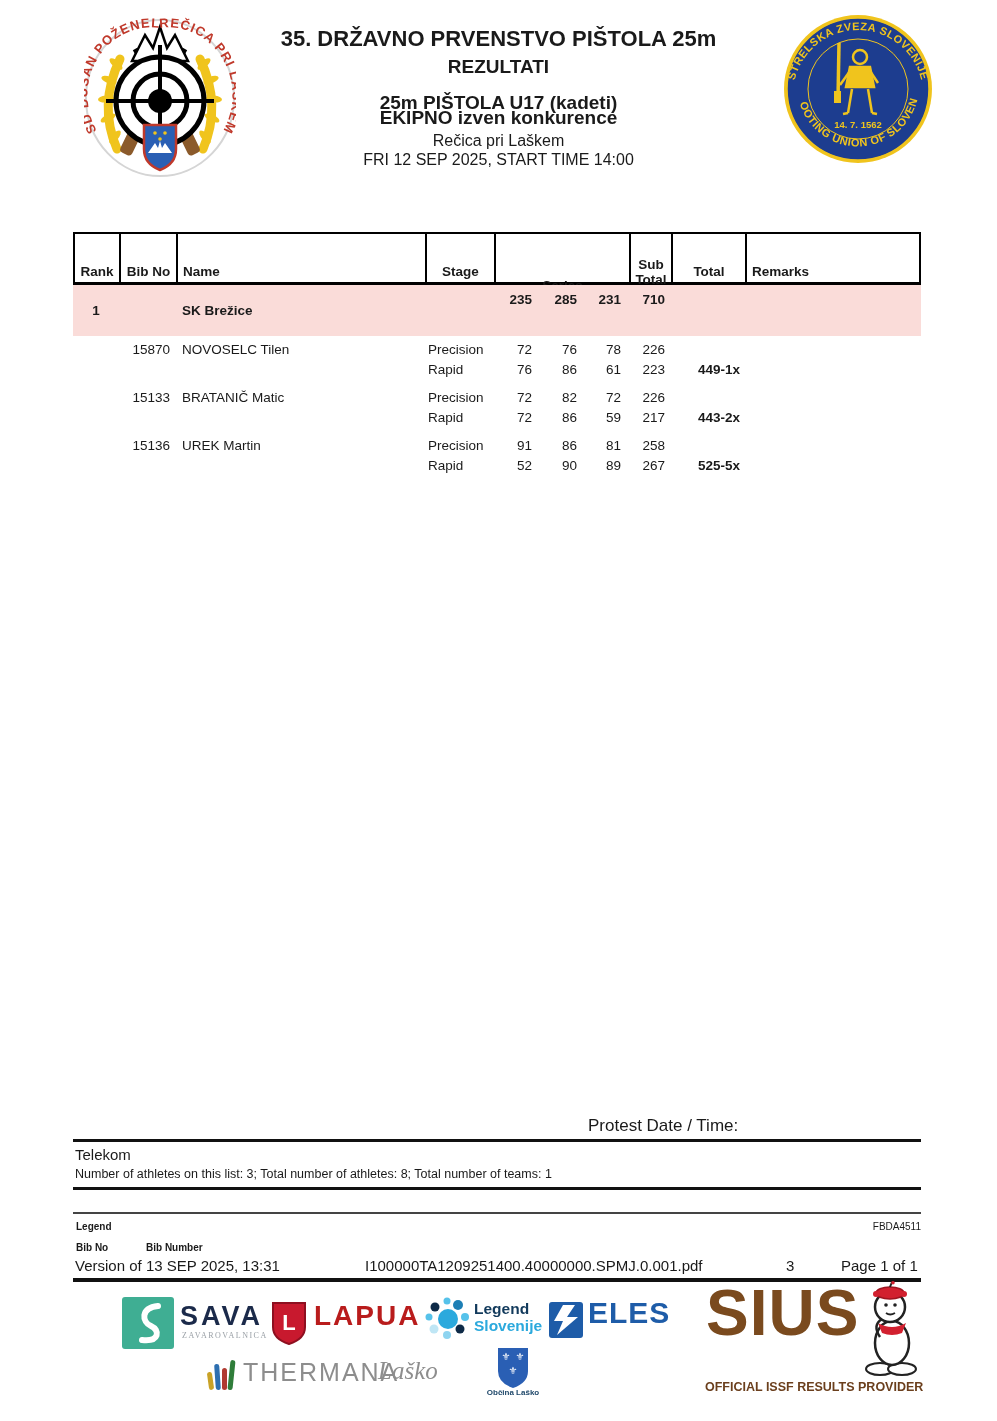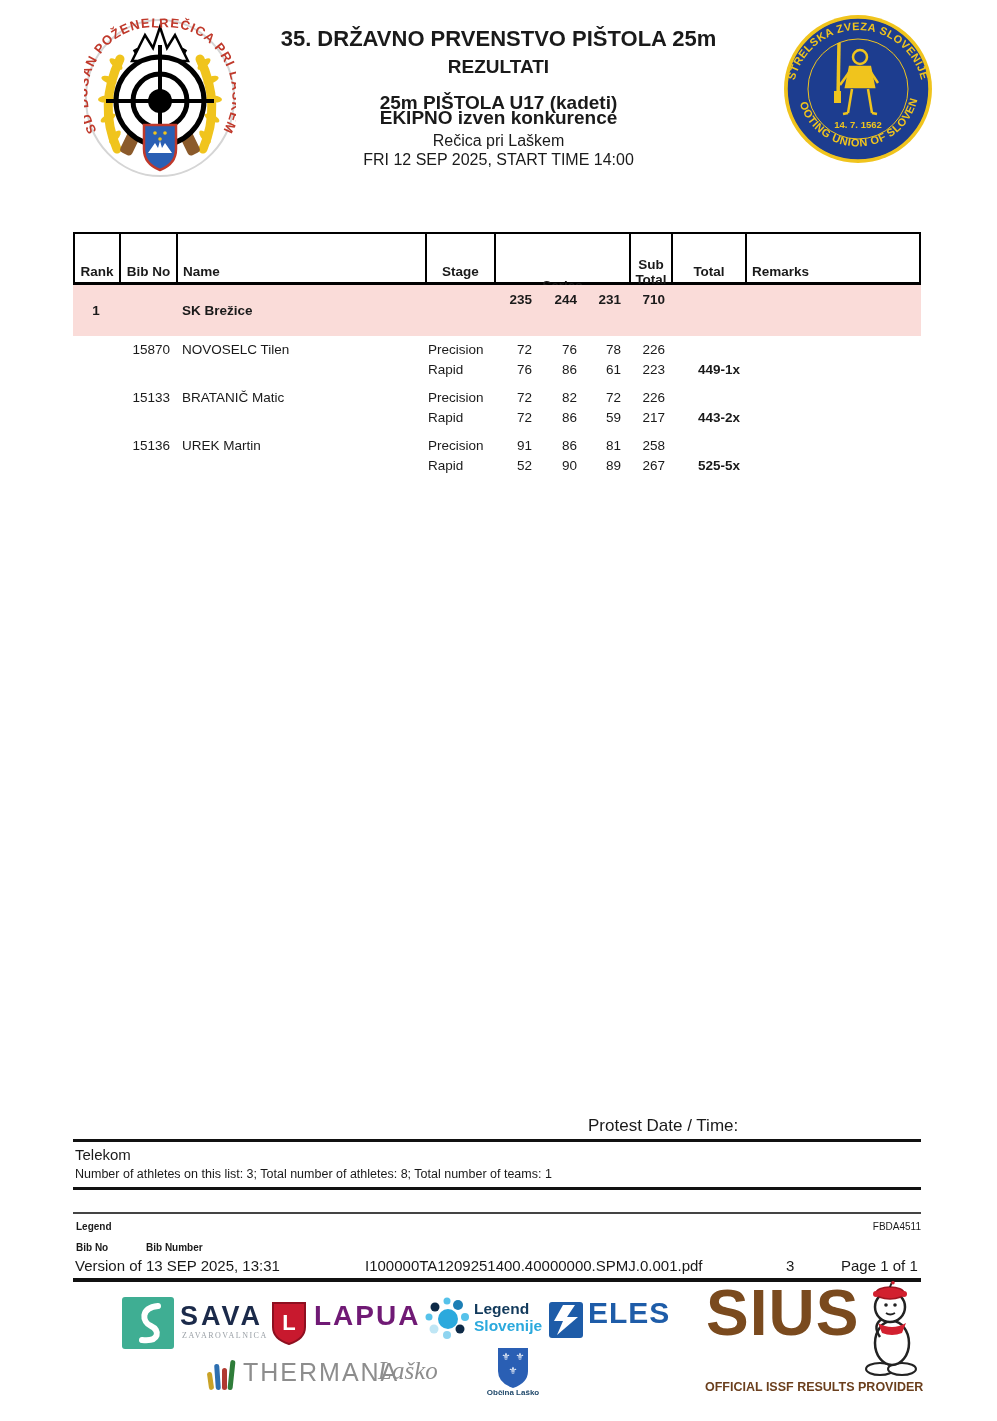--- a/index.html
+++ b/index.html
@@ -66,21 +66,21 @@
   .version  { position:absolute; left:75px;  top:1257px; font-size:15px; }
   .filename { position:absolute; left:365px; top:1257px; font-size:15px; }
   .pagenum3 { position:absolute; left:786px; top:1257px; font-size:15px; }
   .pageof   { position:absolute; left:841px; top:1257px; font-size:15px; }
 
   
   .sava-box { position:absolute; left:122px; top:1297px; }
   .sava-text { position:absolute; left:180px; top:1301px; font-size:27px; font-weight:bold; color:#1b2a4a; letter-spacing:3px; }
   .sava-sub  { position:absolute; left:182px; top:1331px; font-size:8px; color:#9aa0a6; letter-spacing:1.5px;font-family:Liberation Serif, serif; }
   .lapua-shield { position:absolute; left:270px; top:1300px; }
-  .lapua-text { position:absolute; left:314px; top:1300px; font-size:28px; font-weight:bold; color:#701a75; letter-spacing:2px; }
+  .lapua-text { position:absolute; left:314px; top:1300px; font-size:28px; font-weight:bold; color:#b91c1c; letter-spacing:2px; }
   .telekom-icon { position:absolute; left:424px; top:1294px; }
   .telekom-l1 { position:absolute; left:474px; top:1300px; font-size:15.5px; font-weight:bold; color:#123a5c; }
   .telekom-l2 { position:absolute; left:474px; top:1317px; font-size:15.5px; font-weight:bold; color:#2ba9dd; }
   .eles-icon { position:absolute; left:548px; top:1300px; }
   .eles-text { position:absolute; left:588px; top:1296px; font-size:30px; font-weight:bold; color:#1e5ca8; letter-spacing:1px; }
   .thermana-icon { position:absolute; left:207px; top:1356px; }
   .thermana-text { position:absolute; left:243px; top:1358px; font-size:25px; color:#8d8d8d; letter-spacing:2px; }
   .thermana-suffix { position:absolute; left:378px; top:1357px; font-size:25px; color:#8d8d8d; font-style:italic; font-family:"Liberation Serif", serif; }
   .obcina-shield { position:absolute; left:496px; top:1347px; }
   .obcina-text { position:absolute; left:483px; top:1388px; width:60px; text-align:center; font-size:8px; font-weight:bold; color:#20496b; }
@@ -208,21 +208,21 @@
     <div class="team-row">
       <div class="team-rank">1</div>
       <div class="team-name">SK Brežice</div>
       <div class="team-lines">
         <div class="line grid10">
           <div></div>
             <div></div>
             <div></div>
             <div></div>
           <div class="c-num">235</div>
-          <div class="c-num">244</div>
+          <div class="c-num">285</div>
           <div class="c-num">231</div>
           <div class="c-sub">710</div>
           <div class="c-total"></div>
           <div></div>
         </div>
       </div>
     </div>
 
     <div class="athletes">
 

